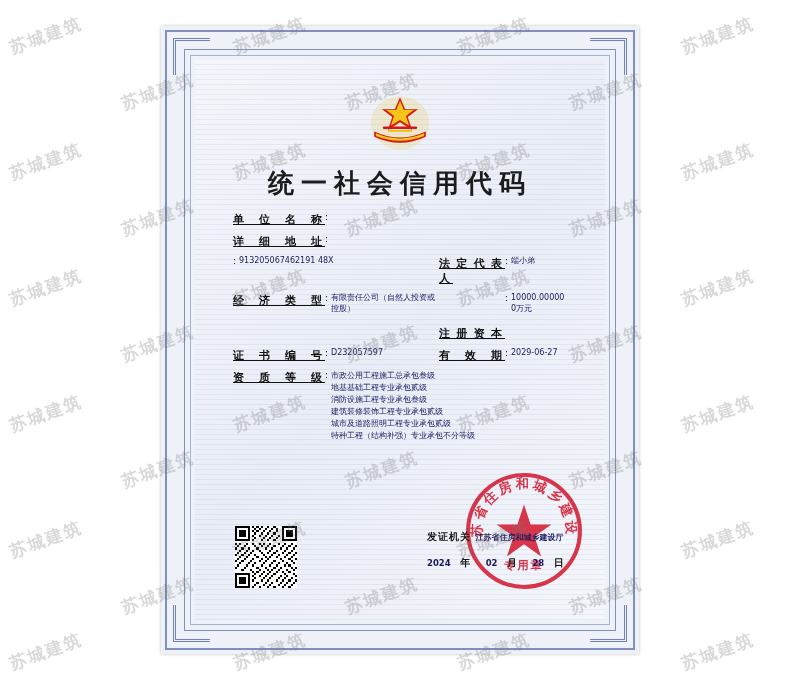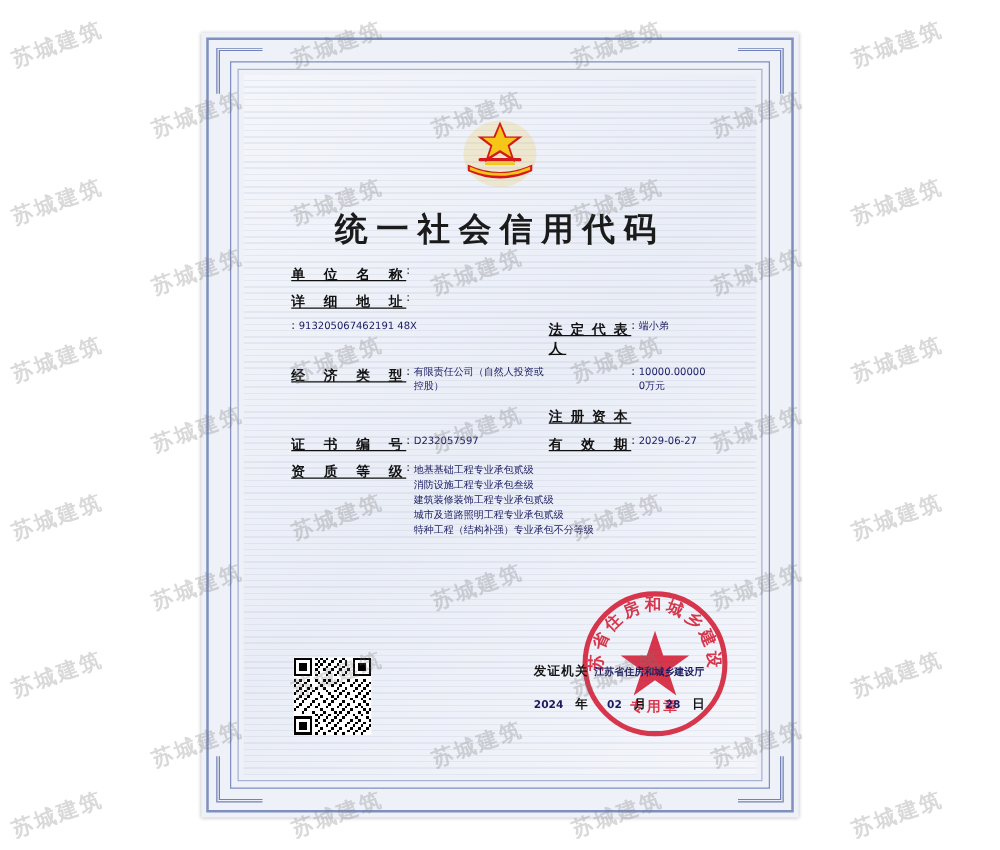--- a/index.html
+++ b/index.html
@@ -287,20 +287,21 @@
           <div class="field-colon">:</div>
           <div class="field-value">2029-06-27</div>
         </div>
       </div>
     </div>
 
     <div class="field-row multiline">
       <div class="field-label">资质等级</div>
       <div class="field-colon">:</div>
       <div class="field-value">
+        <div>市政公用工程施工总承包叁级</div>
         <div>地基基础工程专业承包贰级</div>
         <div>消防设施工程专业承包叁级</div>
         <div>建筑装修装饰工程专业承包贰级</div>
         <div>城市及道路照明工程专业承包贰级</div>
         <div>特种工程（结构补强）专业承包不分等级</div>
       </div>
     </div>
 
   </div>
 

